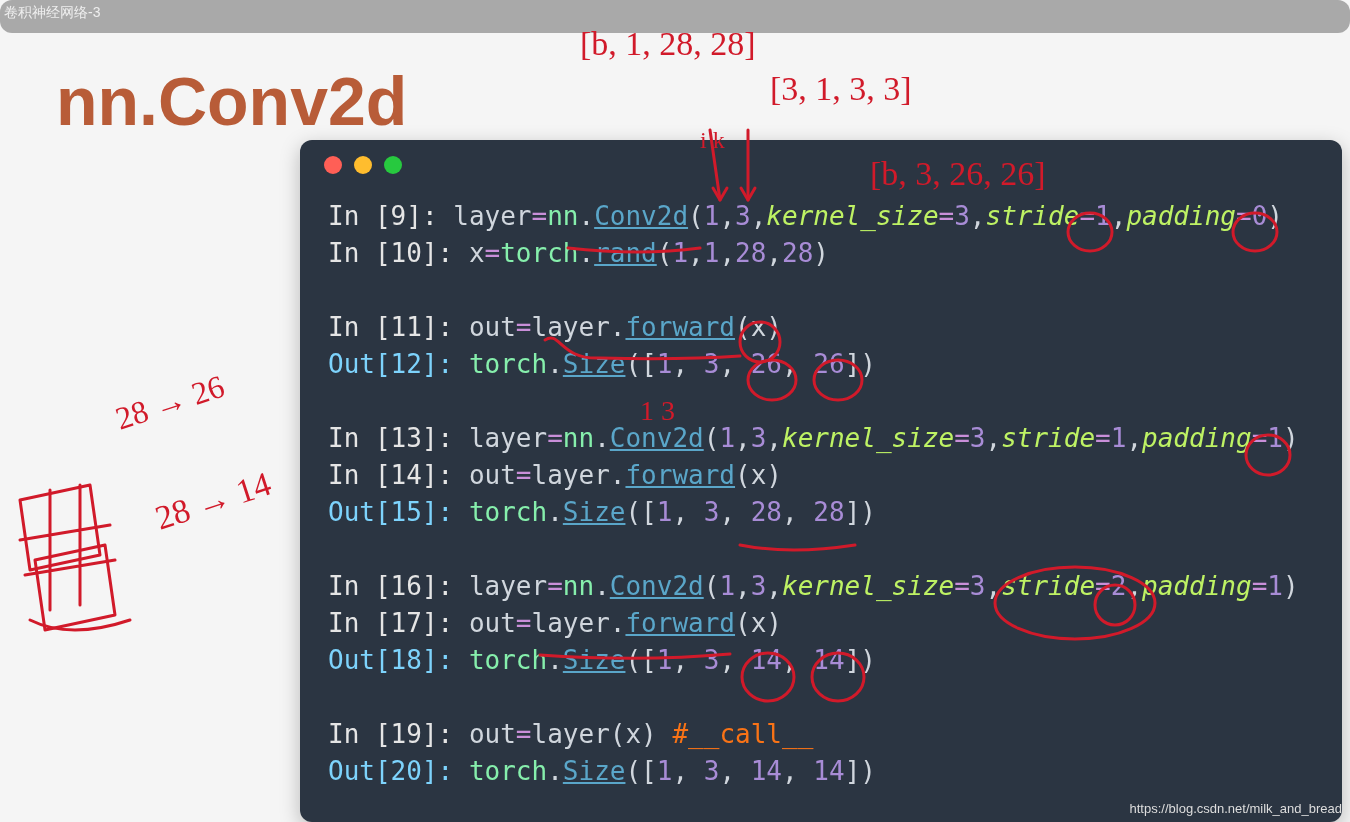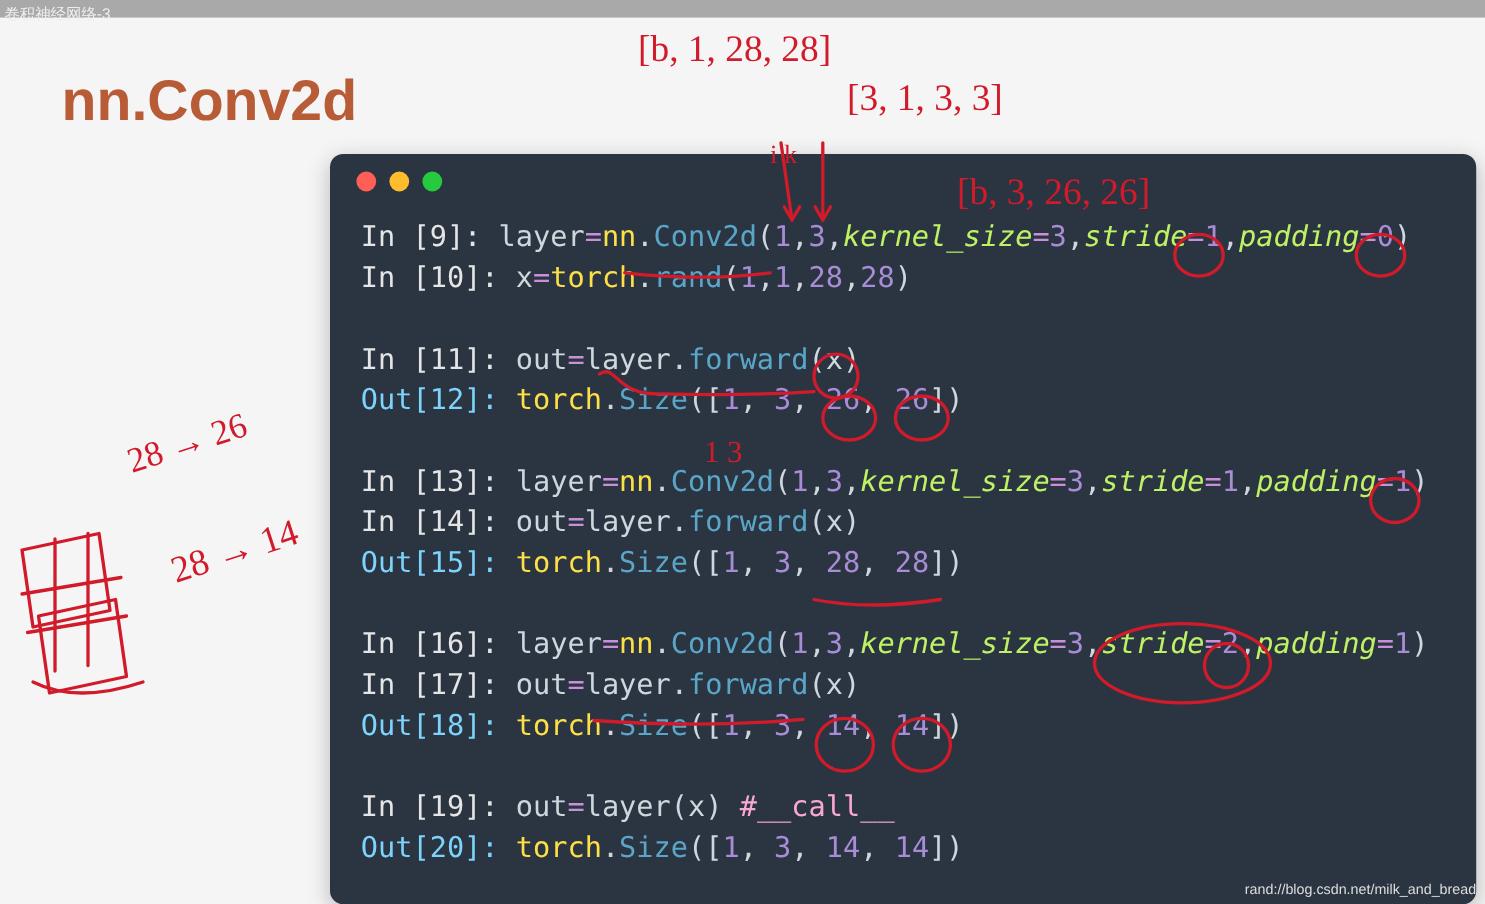--- a/index.html
+++ b/index.html
@@ -9,33 +9,34 @@
     height: 822px;
     background: #f5f5f5;
     font-family: -apple-system, BlinkMacSystemFont, "Segoe UI", Arial, sans-serif;
     overflow: hidden;
     position: relative;
   }
   .top-strip {
     position: absolute;
     top: 0; left: 0;
     width: 1350px;
-    height: 16px;
+    height: 33px;
     background: rgba(30,30,30,0.35);
     color: #eee;
     font-size: 14px;
     padding-left: 4px;
     line-height: 24px;
     box-sizing: border-box;
+    border-radius: 12px;
   }
   .slide-title {
     position: absolute;
     top: 62px;
     left: 56px;
-    font-size: 52px;
+    font-size: 68px;
     font-weight: 700;
     color: #b85c38;
   }
   .code-window {
     position: absolute;
     top: 140px;
     left: 300px;
     width: 1042px;
     height: 682px;
     background: #2b3542;
@@ -59,25 +60,25 @@
     font-family: "Menlo", "Consolas", monospace;
     font-size: 26px;
     line-height: 37px;
     white-space: pre;
     color: #d0d6dd;
   }
   .tok-prompt-in  { color: #e5e5e5; }
   .tok-prompt-out { color: #7dd3fc; }
   .tok-ident      { color: #d0d6dd; }
   .tok-op         { color: #c98fd9; }   
-  .tok-mod        { color: #fde047; }
-  .tok-func       { color: #5aa6c9; }
+  .tok-mod        { color: #86efac; }
+  .tok-func       { color: #5aa6c9; text-decoration: underline; }
   .tok-num        { color: #a88cd6; }
   .tok-param      { color: #bef264; font-style: italic; }
-  .tok-comment    { color: #f9a8d4; }
+  .tok-comment    { color: #f97316; }
   .code-line { display: block; }
   .blank-line { height: 37px; }
   .watermark {
     position: absolute;
     right: 8px;
     bottom: 6px;
     color: #dddddd;
     font-size: 13px;
     font-family: Arial, sans-serif;
   }
@@ -156,14 +157,14 @@
   <text class="ink-text" x="120" y="430" font-size="32" transform="rotate(-18 120 430)">28 → 26</text>
   <text class="ink-text" x="160" y="530" font-size="34" transform="rotate(-18 160 530)">28 → 14</text>
 
   <path d="M20 500 l70 -15 l10 70 l-70 15 z"></path>
   <path d="M35 560 l70 -15 l10 70 l-70 15 z"></path>
   <path d="M50 490 l0 120 M80 485 l0 120 M20 540 l90 -15 M25 575 l90 -15"></path>
   <path d="M30 620 Q70 640 130 620"></path>
 </svg>
 
 <div class="watermark">
-  <span>rand://blog.csdn.net/milk_and_bread</span>
+  <span>https://blog.csdn.net/milk_and_bread</span>
 </div>
 
 </body></html>

